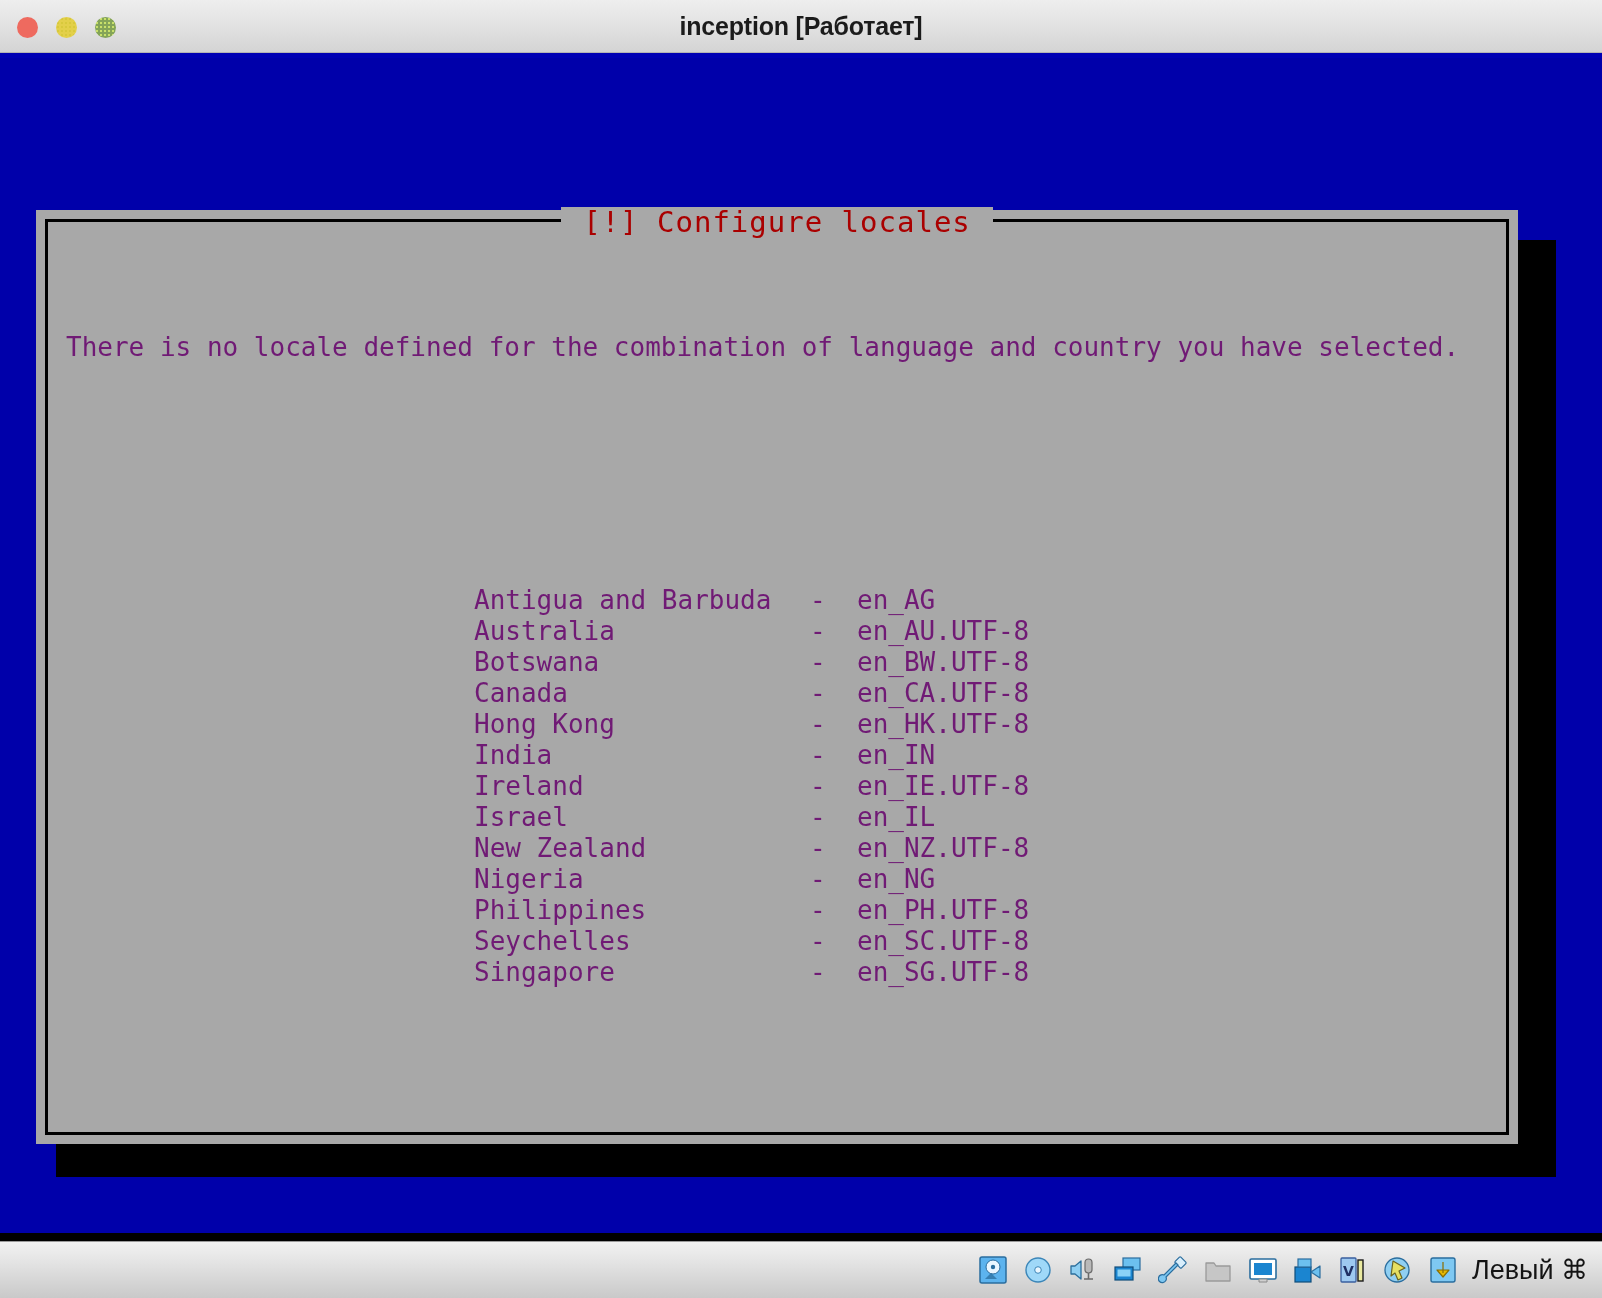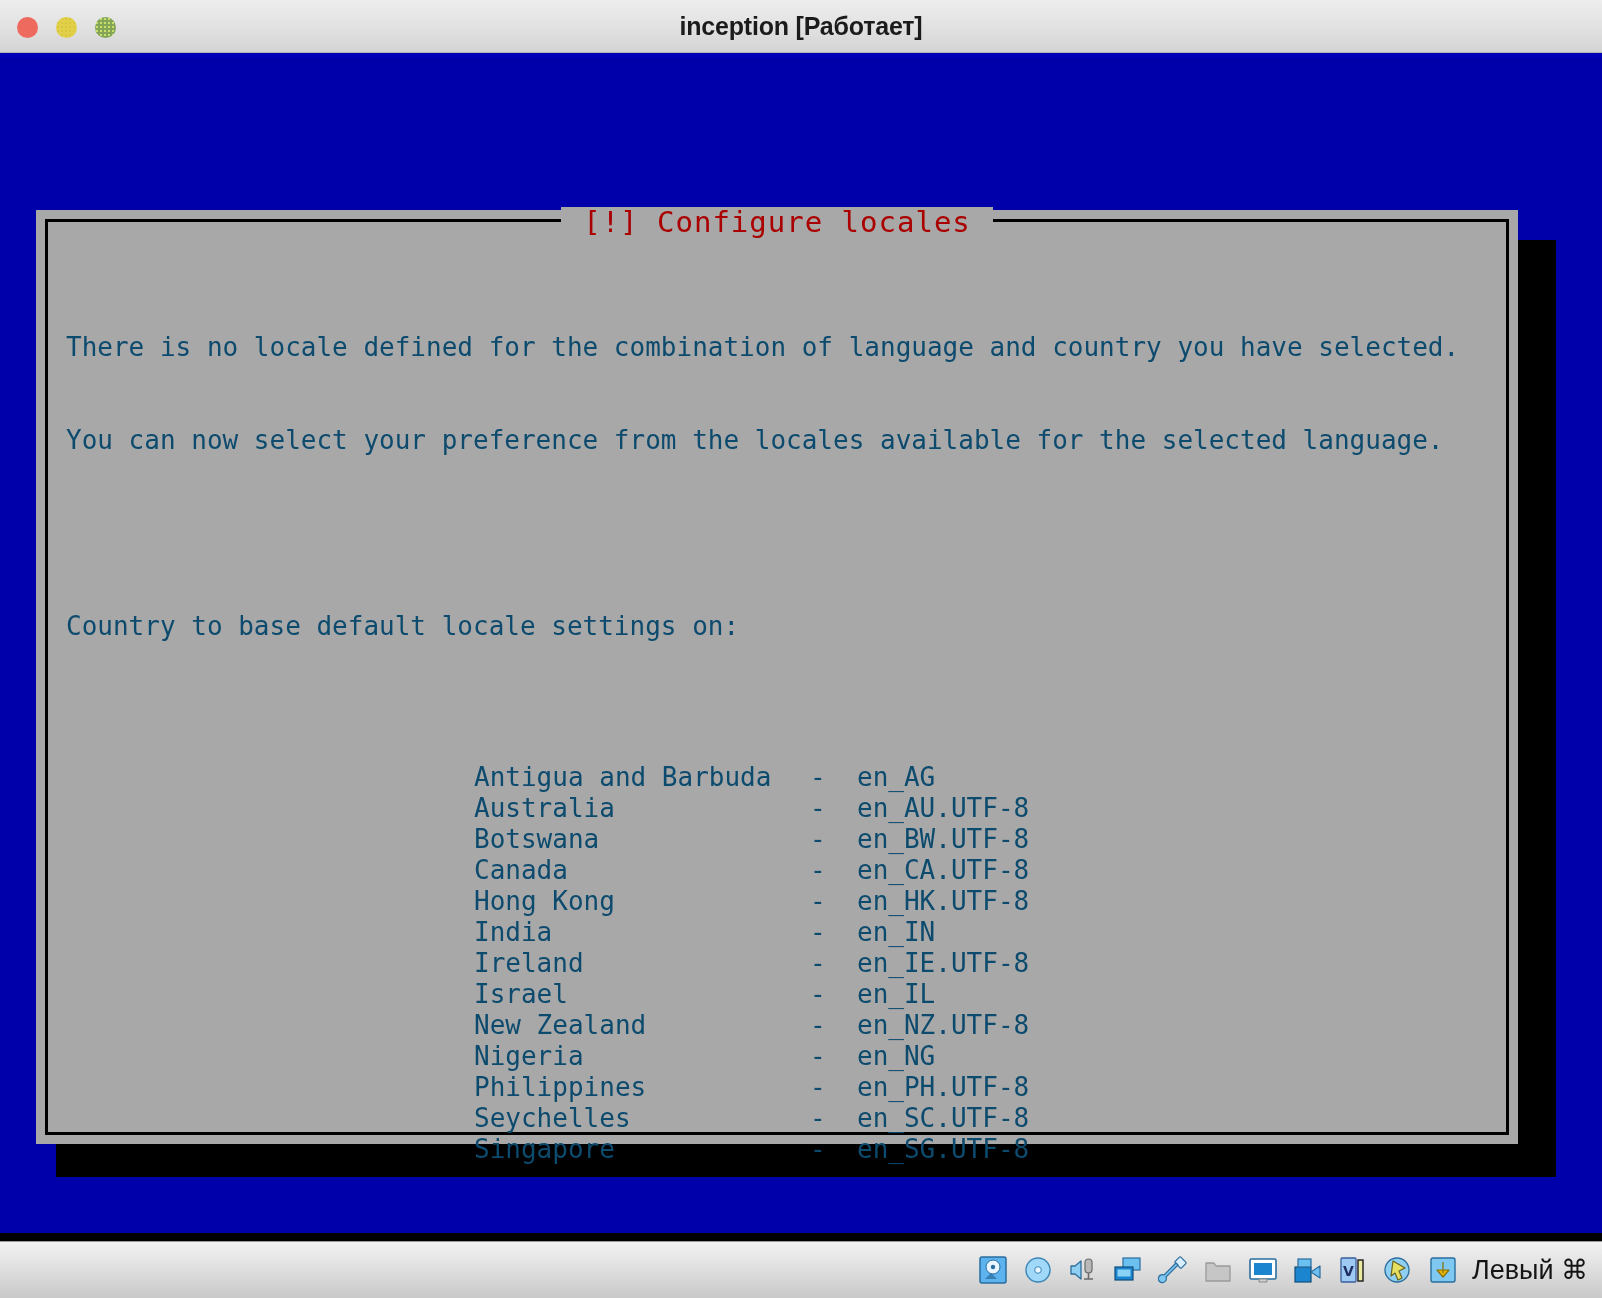--- a/index.html
+++ b/index.html
@@ -131,31 +131,31 @@
     white-space: pre;
   }
 
   .dialog-body {
     position: absolute;
     left: 0; top: 0;
     right: 0; bottom: 0;
     padding: 48px 0 11px 18px;
     font-size: 26px;
     line-height: 31px;
-    color: #0c4a6e;
+    color: #701a75;
     white-space: pre;
     box-sizing: border-box;
   }
 
   .intro-line { white-space: pre; }
   .spacer-line { height: 31px; }
   .prompt-line { white-space: pre; }
 
   .locale-list {
-    margin-top: 27px;
+    margin-top: 36px;
     padding-left: 408px;
   }
   .locale-row {
     display: block;
     height: 31px;
     line-height: 31px;
     white-space: pre;
     width: 550px;
   }
   .lr-country {
@@ -250,23 +250,21 @@
 
     <div class="dialog">
       <div class="dialog-inner">
 
         <div class="dialog-title-wrap">
           <span class="dialog-title">[!] Configure locales</span>
         </div>
 
         <div class="dialog-body">
           <div class="intro-line">There is no locale defined for the combination of language and country you have selected.</div>
-          <div class="intro-line">You can now select your preference from the locales available for the selected language.</div>
           <div class="spacer-line"></div>
-          <div class="prompt-line">Country to base default locale settings on:</div>
 
           <div class="locale-list"><div class="locale-row"><span class="lr-country">Antigua and Barbuda</span><span class="lr-dash">-</span><span class="lr-code">en_AG</span></div><div class="locale-row"><span class="lr-country">Australia</span><span class="lr-dash">-</span><span class="lr-code">en_AU.UTF-8</span></div><div class="locale-row"><span class="lr-country">Botswana</span><span class="lr-dash">-</span><span class="lr-code">en_BW.UTF-8</span></div><div class="locale-row"><span class="lr-country">Canada</span><span class="lr-dash">-</span><span class="lr-code">en_CA.UTF-8</span></div><div class="locale-row"><span class="lr-country">Hong Kong</span><span class="lr-dash">-</span><span class="lr-code">en_HK.UTF-8</span></div><div class="locale-row"><span class="lr-country">India</span><span class="lr-dash">-</span><span class="lr-code">en_IN</span></div><div class="locale-row"><span class="lr-country">Ireland</span><span class="lr-dash">-</span><span class="lr-code">en_IE.UTF-8</span></div><div class="locale-row"><span class="lr-country">Israel</span><span class="lr-dash">-</span><span class="lr-code">en_IL</span></div><div class="locale-row"><span class="lr-country">New Zealand</span><span class="lr-dash">-</span><span class="lr-code">en_NZ.UTF-8</span></div><div class="locale-row"><span class="lr-country">Nigeria</span><span class="lr-dash">-</span><span class="lr-code">en_NG</span></div><div class="locale-row"><span class="lr-country">Philippines</span><span class="lr-dash">-</span><span class="lr-code">en_PH.UTF-8</span></div><div class="locale-row"><span class="lr-country">Seychelles</span><span class="lr-dash">-</span><span class="lr-code">en_SC.UTF-8</span></div><div class="locale-row"><span class="lr-country">Singapore</span><span class="lr-dash">-</span><span class="lr-code">en_SG.UTF-8</span></div></div>
 
           
         </div>
 
       </div>
     </div>
 
   </div>

